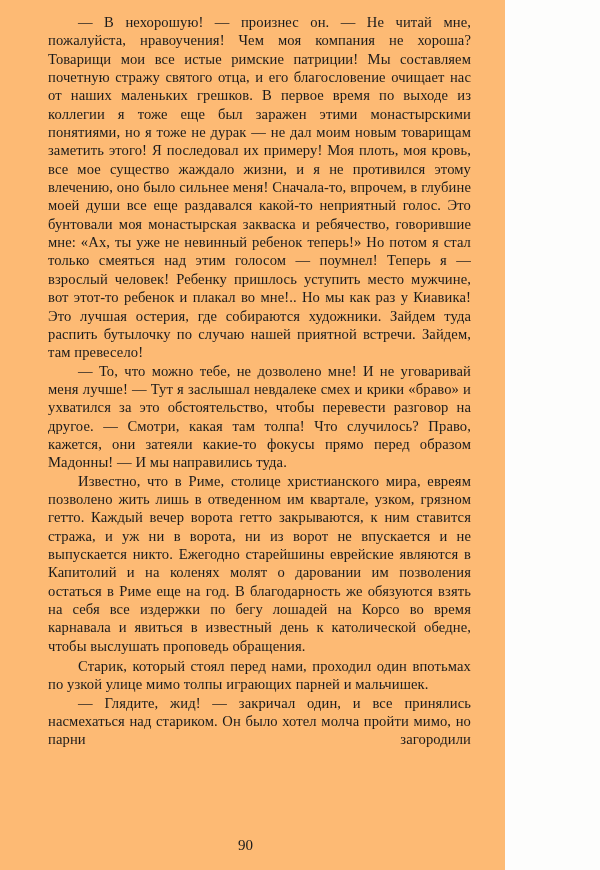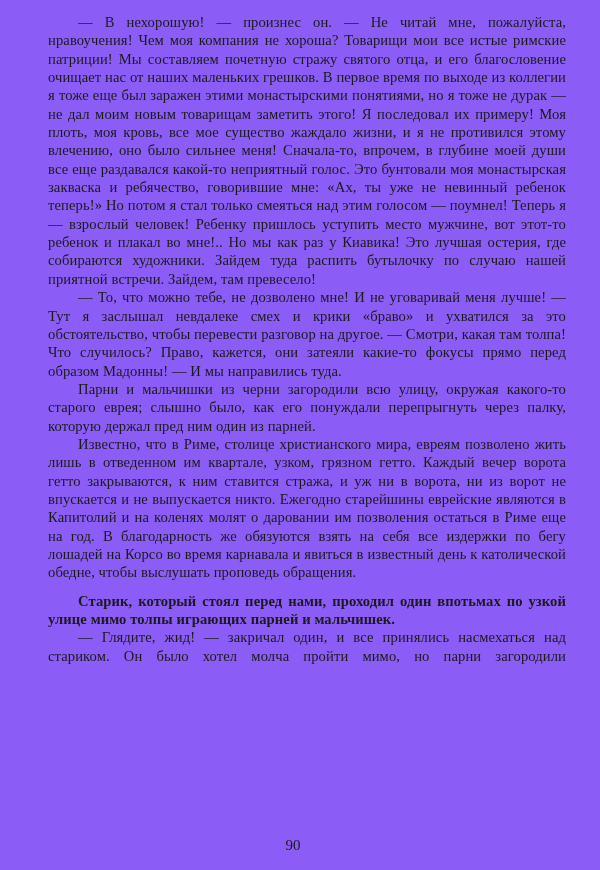--- a/index.html
+++ b/index.html
@@ -9,37 +9,36 @@
   body {
     width: 600px;
     height: 870px;
     background: #fdfdfc;
     font-family: "Liberation Serif", "DejaVu Serif", serif;
     color: #1b1b1b;
     overflow: hidden;
   }
   .book-page {
     position: relative;
-    width: 600px;
+    width: 505px;
     height: 870px;
     box-sizing: border-box;
     padding: 13px 34px 8px 48px;
-    background: #8b5cf6;
+    background: #fdba74;
   }
   .text-block p {
     margin: 0;
     font-size: 14.6px;
     line-height: 18.35px;
     text-align: justify;
     text-indent: 30px;
     letter-spacing: 0.1px;
   }
   .text-block p.para-gap {
-    margin-top: 10px;
-    font-weight: bold;
+    margin-top: 2px;
   }
   .text-block p.continues {
     text-align-last: justify;
   }
   .page-number {
     position: absolute;
     left: 0;
     right: 14px;
     bottom: 16px;
     text-align: center;
@@ -47,19 +46,18 @@
     color: #1b1b1b;
   }
 </style>
 </head>
 <body>
 
 <div class="book-page">
   <div class="text-block">
     <p>— В нехорошую! — произнес он. — Не читай мне, пожалуйста, нравоучения! Чем моя компания не хороша? Товарищи мои все истые римские патриции! Мы составляем почетную стражу святого отца, и его благословение очищает нас от наших маленьких грешков. В первое время по выходе из коллегии я тоже еще был заражен этими монастырскими понятиями, но я тоже не дурак — не дал моим новым товарищам заметить этого! Я последовал их примеру! Моя плоть, моя кровь, все мое существо жаждало жизни, и я не противился этому влечению, оно было сильнее меня! Сначала-то, впрочем, в глубине моей души все еще раздавался какой-то неприятный голос. Это бунтовали моя монастырская закваска и ребячество, говорившие мне: «Ах, ты уже не невинный ребенок теперь!» Но потом я стал только смеяться над этим голосом — поумнел! Теперь я — взрослый человек! Ребенку пришлось уступить место мужчине, вот этот-то ребенок и плакал во мне!.. Но мы как раз у Киавика! Это лучшая остерия, где собираются художники. Зайдем туда распить бутылочку по случаю нашей приятной встречи. Зайдем, там превесело!</p>
     <p>— То, что можно тебе, не дозволено мне! И не уговаривай меня лучше! — Тут я заслышал невдалеке смех и крики «браво» и ухватился за это обстоятельство, чтобы перевести разговор на другое. — Смотри, какая там толпа! Что случилось? Право, кажется, они затеяли какие-то фокусы прямо перед образом Мадонны! — И мы направились туда.</p>
-    <p>Парни и мальчишки из черни загородили всю улицу, окружая какого-то старого еврея; слышно было, как его понуждали перепрыгнуть через палку, которую держал пред ним один из парней.</p>
     <p>Известно, что в Риме, столице христианского мира, евреям позволено жить лишь в отведенном им квартале, узком, грязном гетто. Каждый вечер ворота гетто закрываются, к ним ставится стража, и уж ни в ворота, ни из ворот не впускается и не выпускается никто. Ежегодно старейшины еврейские являются в Капитолий и на коленях молят о даровании им позволения остаться в Риме еще на год. В благодарность же обязуются взять на себя все издержки по бегу лошадей на Корсо во время карнавала и явиться в известный день к католической обедне, чтобы выслушать проповедь обращения.</p>
     <p class="para-gap">Старик, который стоял перед нами, проходил один впотьмах по узкой улице мимо толпы играющих парней и мальчишек.</p>
     <p class="continues">— Глядите, жид! — закричал один, и все принялись насмехаться над стариком. Он было хотел молча пройти мимо, но парни загородили</p>
   </div>
   <div class="page-number">90</div>
 </div>
 
 </body></html>

